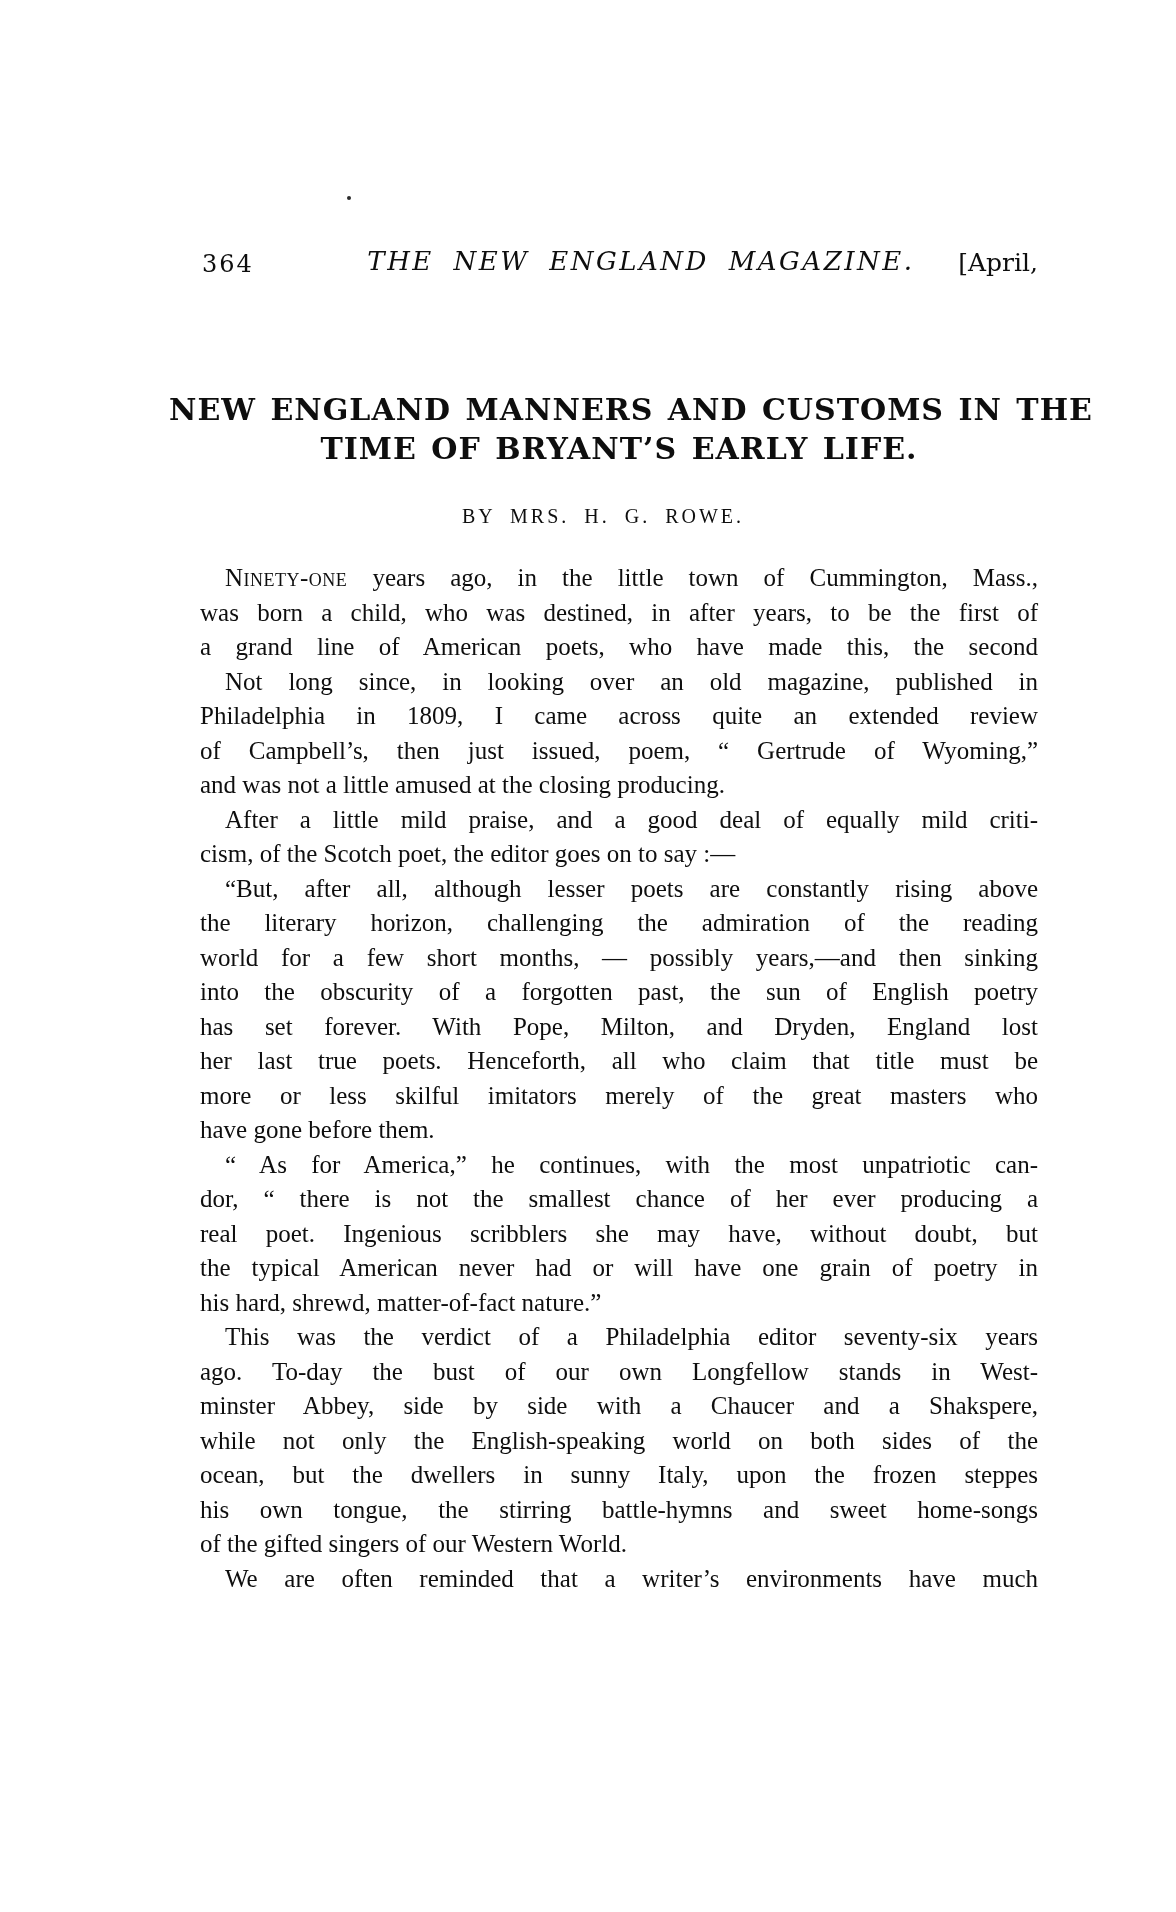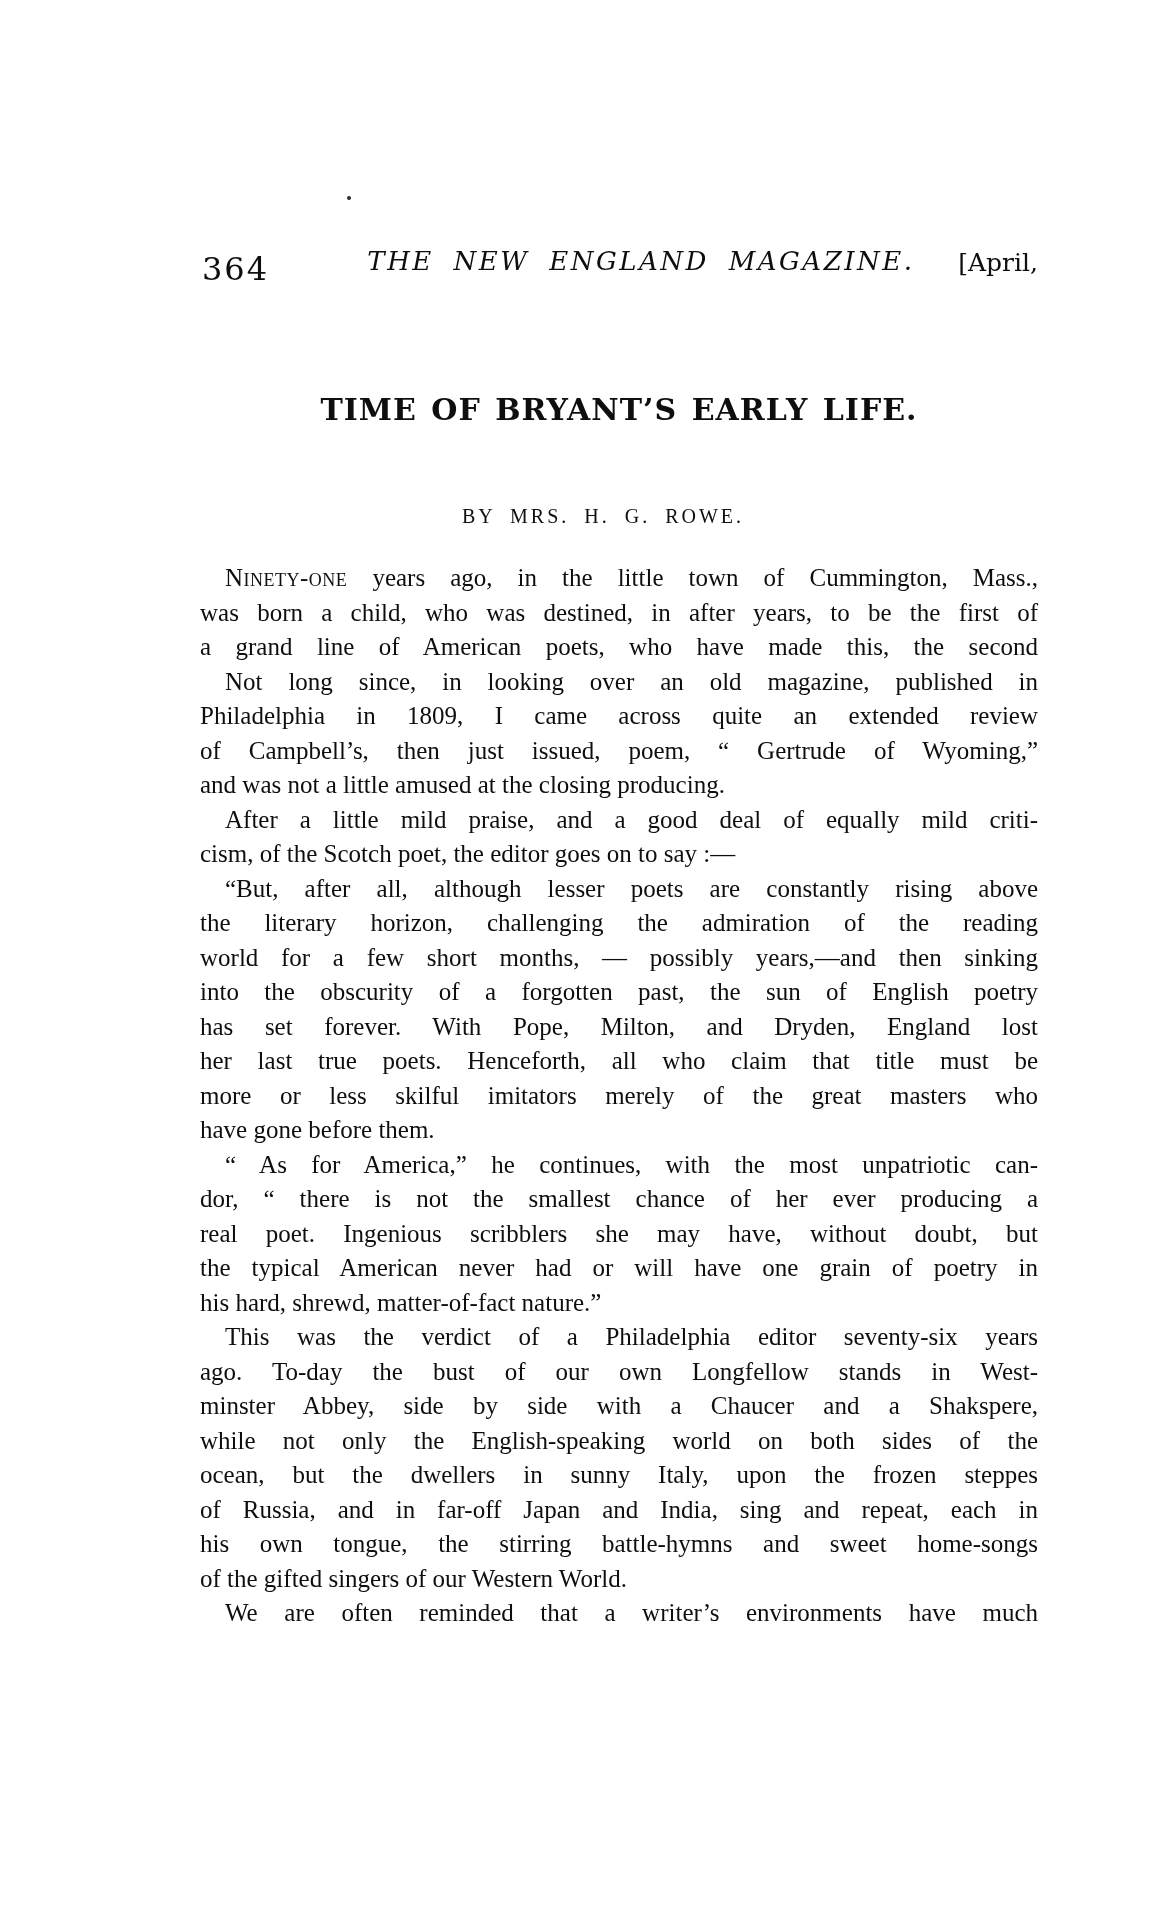--- a/index.html
+++ b/index.html
@@ -21,21 +21,21 @@
   }
   
   .running-head {
     position: absolute;
     left: 200px; top: 246px;
     width: 838px; height: 36px;
     font-family: "DejaVu Serif", serif;
   }
   .pageno {
     position: absolute; left: 2px; top: 4px;
-    font-size: 32px; letter-spacing: 2px;
+    font-size: 24px; letter-spacing: 2px;
   }
   .runtitle {
     position: absolute; left: 50%; top: 0;
     transform: translateX(-46%);
     white-space: nowrap;
     font-style: italic;
     font-size: 26px;
     letter-spacing: 2.5px;
     word-spacing: 9px;
   }
@@ -94,20 +94,21 @@
 
   <div class="artifact"></div>
 
   <header class="running-head">
     <span class="pageno">364</span>
     <span class="runtitle">THE NEW ENGLAND MAGAZINE.</span>
     <span class="issue">[April,</span>
   </header>
 
   <h1 class="article-title">
+    <span class="tl">NEW ENGLAND MANNERS AND CUSTOMS IN THE</span>
     <span class="tl">TIME OF BRYANT’S EARLY LIFE.</span>
   </h1>
 
   <div class="byline">BY MRS. H. G. ROWE.</div>
 
   <main class="body-text">
       <div class="line first"><span class="sc">Ninety-one</span><span> years ago, in the little town of Cummington, Mass.,</span></div>
       <div class="line"><span>was born a child, who was destined, in after years, to be the first of</span></div>
       <div class="line"><span>a grand line of American poets, who have made this, the second</span></div>
       <div class="line first"><span>Not long since, in looking over an old magazine, published in</span></div>
@@ -127,19 +128,18 @@
       <div class="line first"><span>“ As for America,” he continues, with the most unpatriotic can-</span></div>
       <div class="line"><span>dor, “ there is not the smallest chance of her ever producing a</span></div>
       <div class="line"><span>real poet.  Ingenious scribblers she may have, without doubt, but</span></div>
       <div class="line"><span>the typical American never had or will have one grain of poetry in</span></div>
       <div class="line last"><span>his hard, shrewd, matter-of-fact nature.”</span></div>
       <div class="line first"><span>This was the verdict of a Philadelphia editor seventy-six years</span></div>
       <div class="line"><span>ago.  To-day the bust of our own Longfellow stands in West-</span></div>
       <div class="line"><span>minster Abbey, side by side with a Chaucer and a Shakspere,</span></div>
       <div class="line"><span>while not only the English-speaking world on both sides of the</span></div>
       <div class="line"><span>ocean, but the dwellers in sunny Italy, upon the frozen steppes</span></div>
-      <div class="line"><span>of Russia, and in far-off Japan and India, sing and repeat, each in</span></div>
       <div class="line"><span>his own tongue, the stirring battle-hymns and sweet home-songs</span></div>
       <div class="line last"><span>of the gifted singers of our Western World.</span></div>
       <div class="line first"><span>We are often reminded that a writer’s environments have much</span></div>
     </main>
 
 </div>
 
 </body></html>

